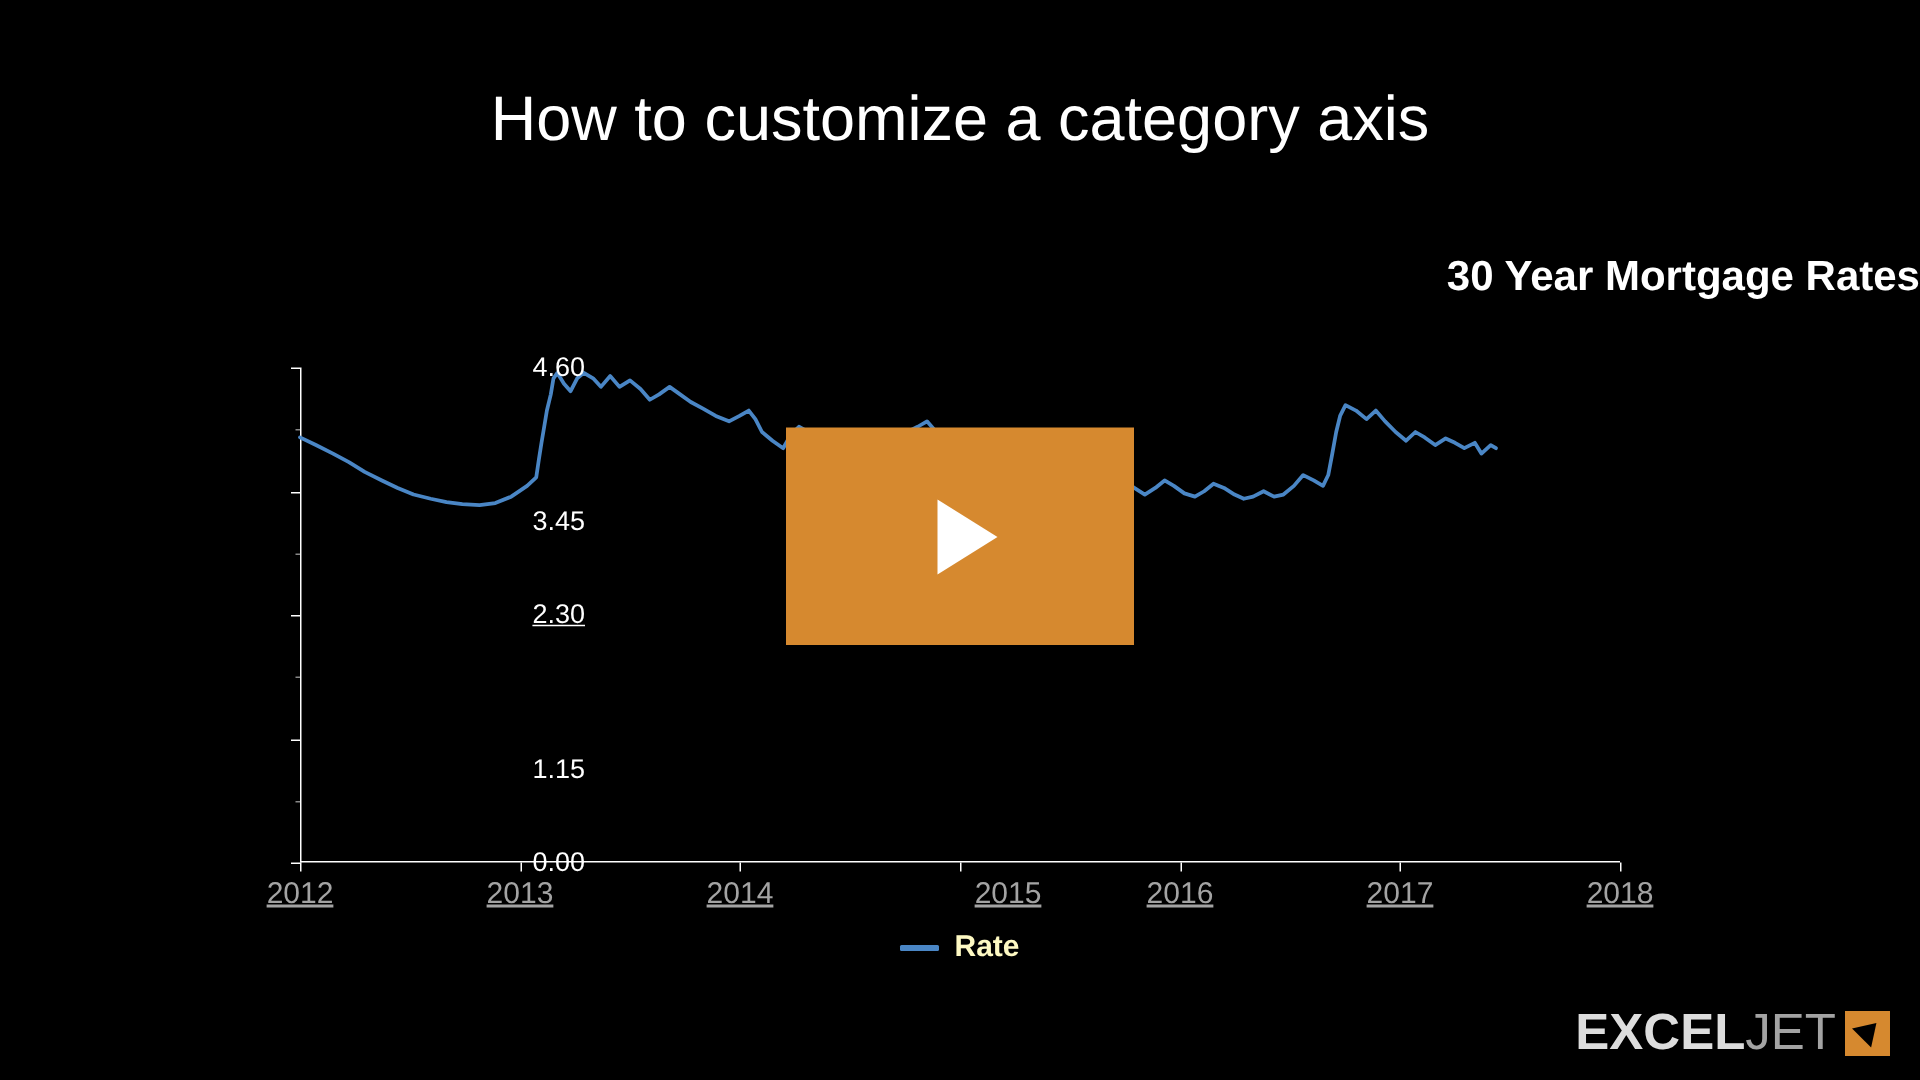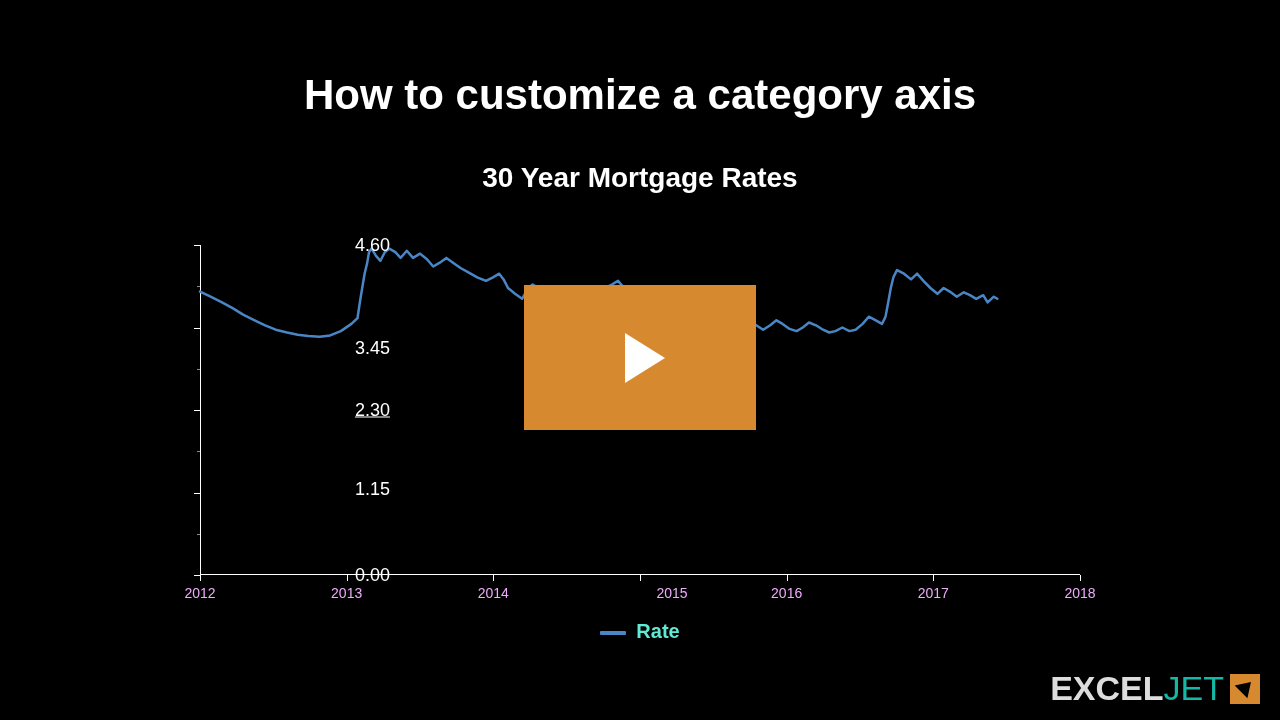--- a/index.html
+++ b/index.html
@@ -8,28 +8,28 @@
     height: 720px;
     background: #000;
     color: #fff;
     font-family: "Segoe UI", Arial, sans-serif;
     overflow: hidden;
     position: relative;
   }
   .page-title {
     text-align: center;
     font-size: 42px;
-    font-weight: 700;
-    margin-top: 71px;
+    font-weight: 400;
+    margin-top: 55px;
   }
   .chart-title {
-    text-align: center;
+    text-align: right;
     font-size: 28px;
     font-weight: 700;
-    margin-top: 43px;
+    margin-top: 65px;
   }
   .chart-area {
     position: absolute;
     left: 200px;
     top: 245px;
     width: 880px;
     height: 330px;
   }
   .y-axis-line {
     position: absolute;
@@ -64,23 +64,24 @@
   .x-tick {
     position: absolute;
     bottom: -6px;
     width: 0; height: 6px;
     border-left: 1px solid #fff;
   }
   .x-label {
     position: absolute;
     top: 340px;
     transform: translateX(-50%);
-    font-size: 14px;
-    color: #f0abfc;
+    font-size: 20px;
+    color: #a3a3a3;
     text-align: center;
+    text-decoration: underline;
   }
   .line-svg {
     position: absolute;
     left: 0; top: 0;
     width: 880px; height: 330px;
     overflow: visible;
   }
   .line-svg polyline {
     fill: none;
     stroke: #4a86c5;
@@ -88,21 +89,21 @@
     stroke-linejoin: round;
     stroke-linecap: round;
   }
   .legend {
     position: absolute;
     left: 0; right: 0;
     top: 620px;
     text-align: center;
     font-size: 20px;
     font-weight: 600;
-    color: #5eead4;
+    color: #fef9c3;
   }
   .legend-swatch {
     display: inline-block;
     width: 26px; height: 4px;
     background: #4a86c5;
     vertical-align: middle;
     margin-right: 10px;
     border-radius: 1px;
   }
   .play-button {
@@ -125,21 +126,21 @@
     display: flex;
     align-items: center;
     gap: 2px;
   }
   .brand-text {
     font-size: 34px;
     font-weight: 800;
     letter-spacing: 0px;
     color: #ddd;
   }
-  .brand-text .light { font-weight: 400; color: #14b8a6; }
+  .brand-text .light { font-weight: 400; color: #a3a3a3; }
   .brand-icon {
     width: 30px; height: 30px;
     background: #d6892f;
     margin-left: 4px;
     position: relative;
   }
   .brand-icon::after {
     content: "";
     position: absolute;
     left: 7px; top: 6px;
@@ -191,21 +192,21 @@
 </div>
 
 <div class="brand">
   <span class="brand-text">
     <span>EXCEL</span><span class="light">JET</span>
   </span>
   <span class="brand-icon"></span>
 </div>
 
 <div class="y-label" style="top: 575px;">0.00</div>
-<div class="y-label" style="top: 489px;">1.15</div>
+<div class="y-label" style="top: 513px;">1.15</div>
 <div class="y-label" style="top: 410px; text-decoration: underline;">2.30</div>
 <div class="y-label" style="top: 327.5px; margin-top: 20px;">3.45</div>
 <div class="y-label" style="top: 245px;">4.60</div>
 <div class="x-label" style="left: 200px; top: 585px;">2012</div>
 <div class="x-label" style="left: 346.667px; top: 585px;">2013</div>
 <div class="x-label" style="left: 493.333px; top: 585px;">2014</div>
 <div class="x-label" style="left: 672px; top: 585px;">2015</div>
 <div class="x-label" style="left: 786.667px; top: 585px;">2016</div>
 <div class="x-label" style="left: 933.333px; top: 585px;">2017</div>
 <div class="x-label" style="left: 1080px; top: 585px; text-align: center;">2018</div>

